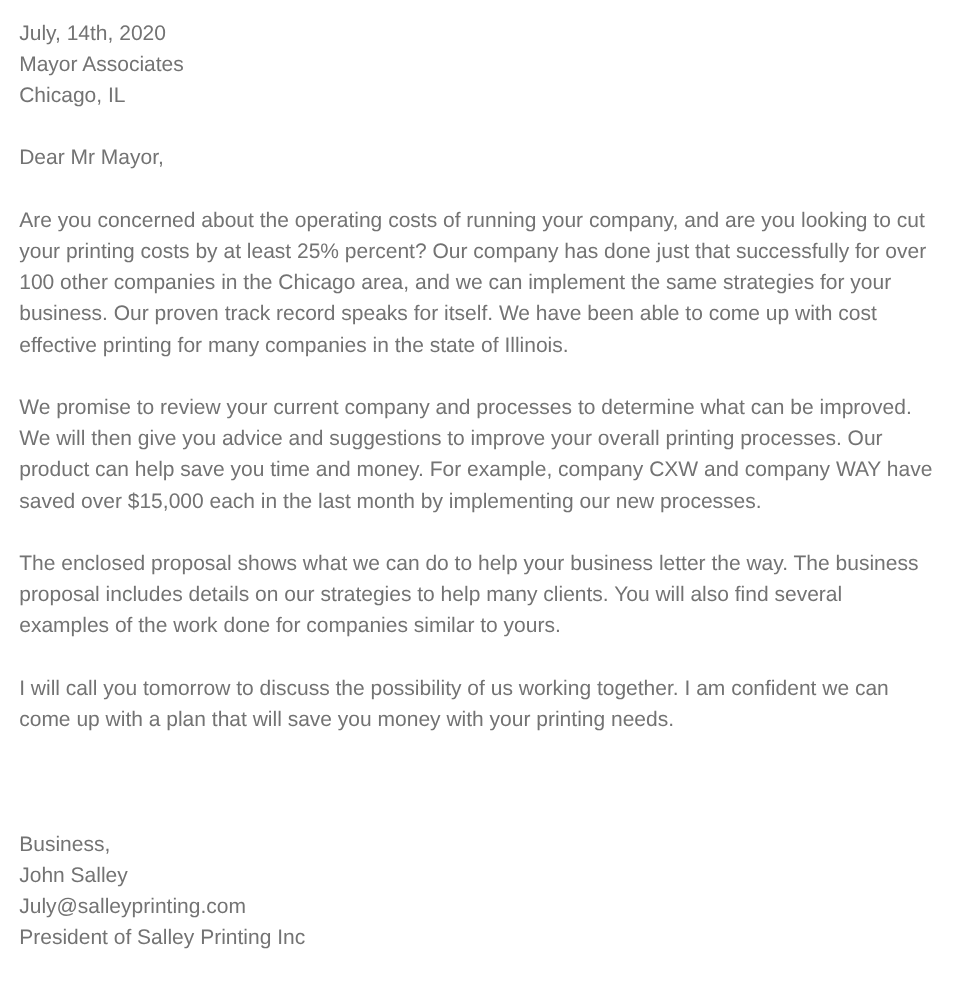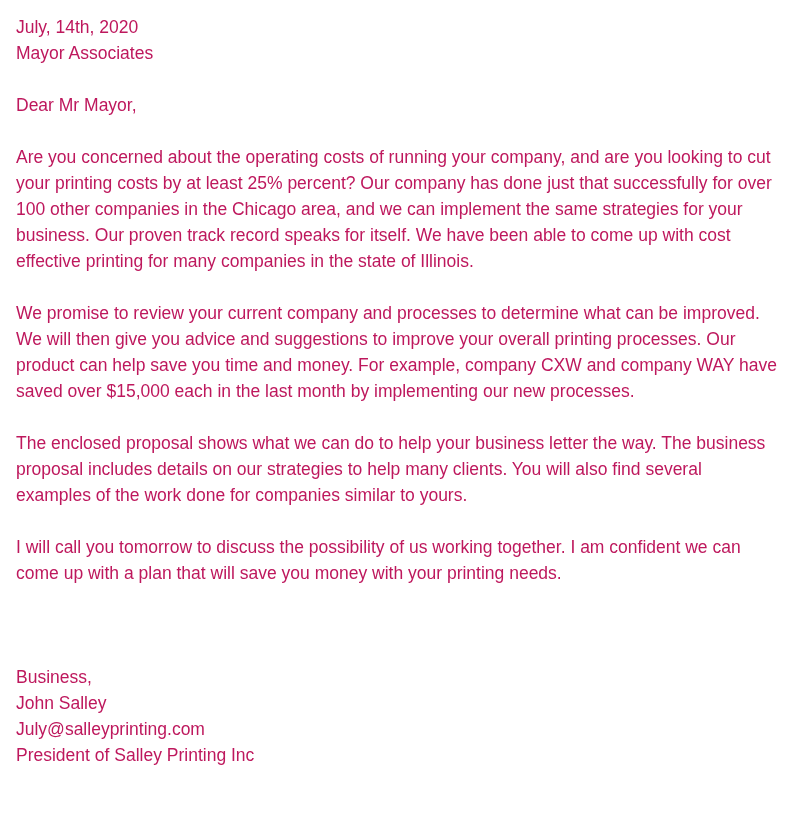--- a/index.html
+++ b/index.html
@@ -9,21 +9,21 @@
   }
   .page {
     width: 800px;
     height: 834px;
     background: #ffffff;
     box-sizing: border-box;
     padding: 14px 22px 0 16px;
     font-family: "Liberation Sans", "DejaVu Sans", sans-serif;
     font-size: 17.5px;
     line-height: 26px;
-    color: #be185d;
+    color: #737373;
     overflow: hidden;
   }
   .page p {
     margin: 0;
   }
   .block-gap {
     margin-top: 26px !important;
   }
   .closing-gap {
     margin-top: 78px !important;
@@ -33,20 +33,21 @@
   }
 </style>
 </head>
 <body>
 
 <div class="page">
 
   <div>
     <p>July, 14th, 2020</p>
     <p>Mayor Associates</p>
+    <p>Chicago, IL</p>
   </div>
 
 
   <p class="block-gap">Dear Mr Mayor,</p>
 
   <p class="block-gap body-par">Are you concerned about the operating costs of running your company, and are you looking to cut your printing costs by at least 25% percent? Our company has done just that successfully for over 100 other companies in the Chicago area, and we can implement the same strategies for your business. Our proven track record speaks for itself. We have been able to come up with cost effective printing for many companies in the state of Illinois.</p>
 
   <p class="block-gap body-par">We promise to review your current company and processes to determine what can be improved. We will then give you advice and suggestions to improve your overall printing processes. Our product can help save you time and money. For example, company CXW and company WAY have saved over $15,000 each in the last month by implementing our new processes.</p>
 
   <p class="block-gap body-par">The enclosed proposal shows what we can do to help your business letter the way. The business proposal includes details on our strategies to help many clients. You will also find several examples of the work done for companies similar to yours.</p>

